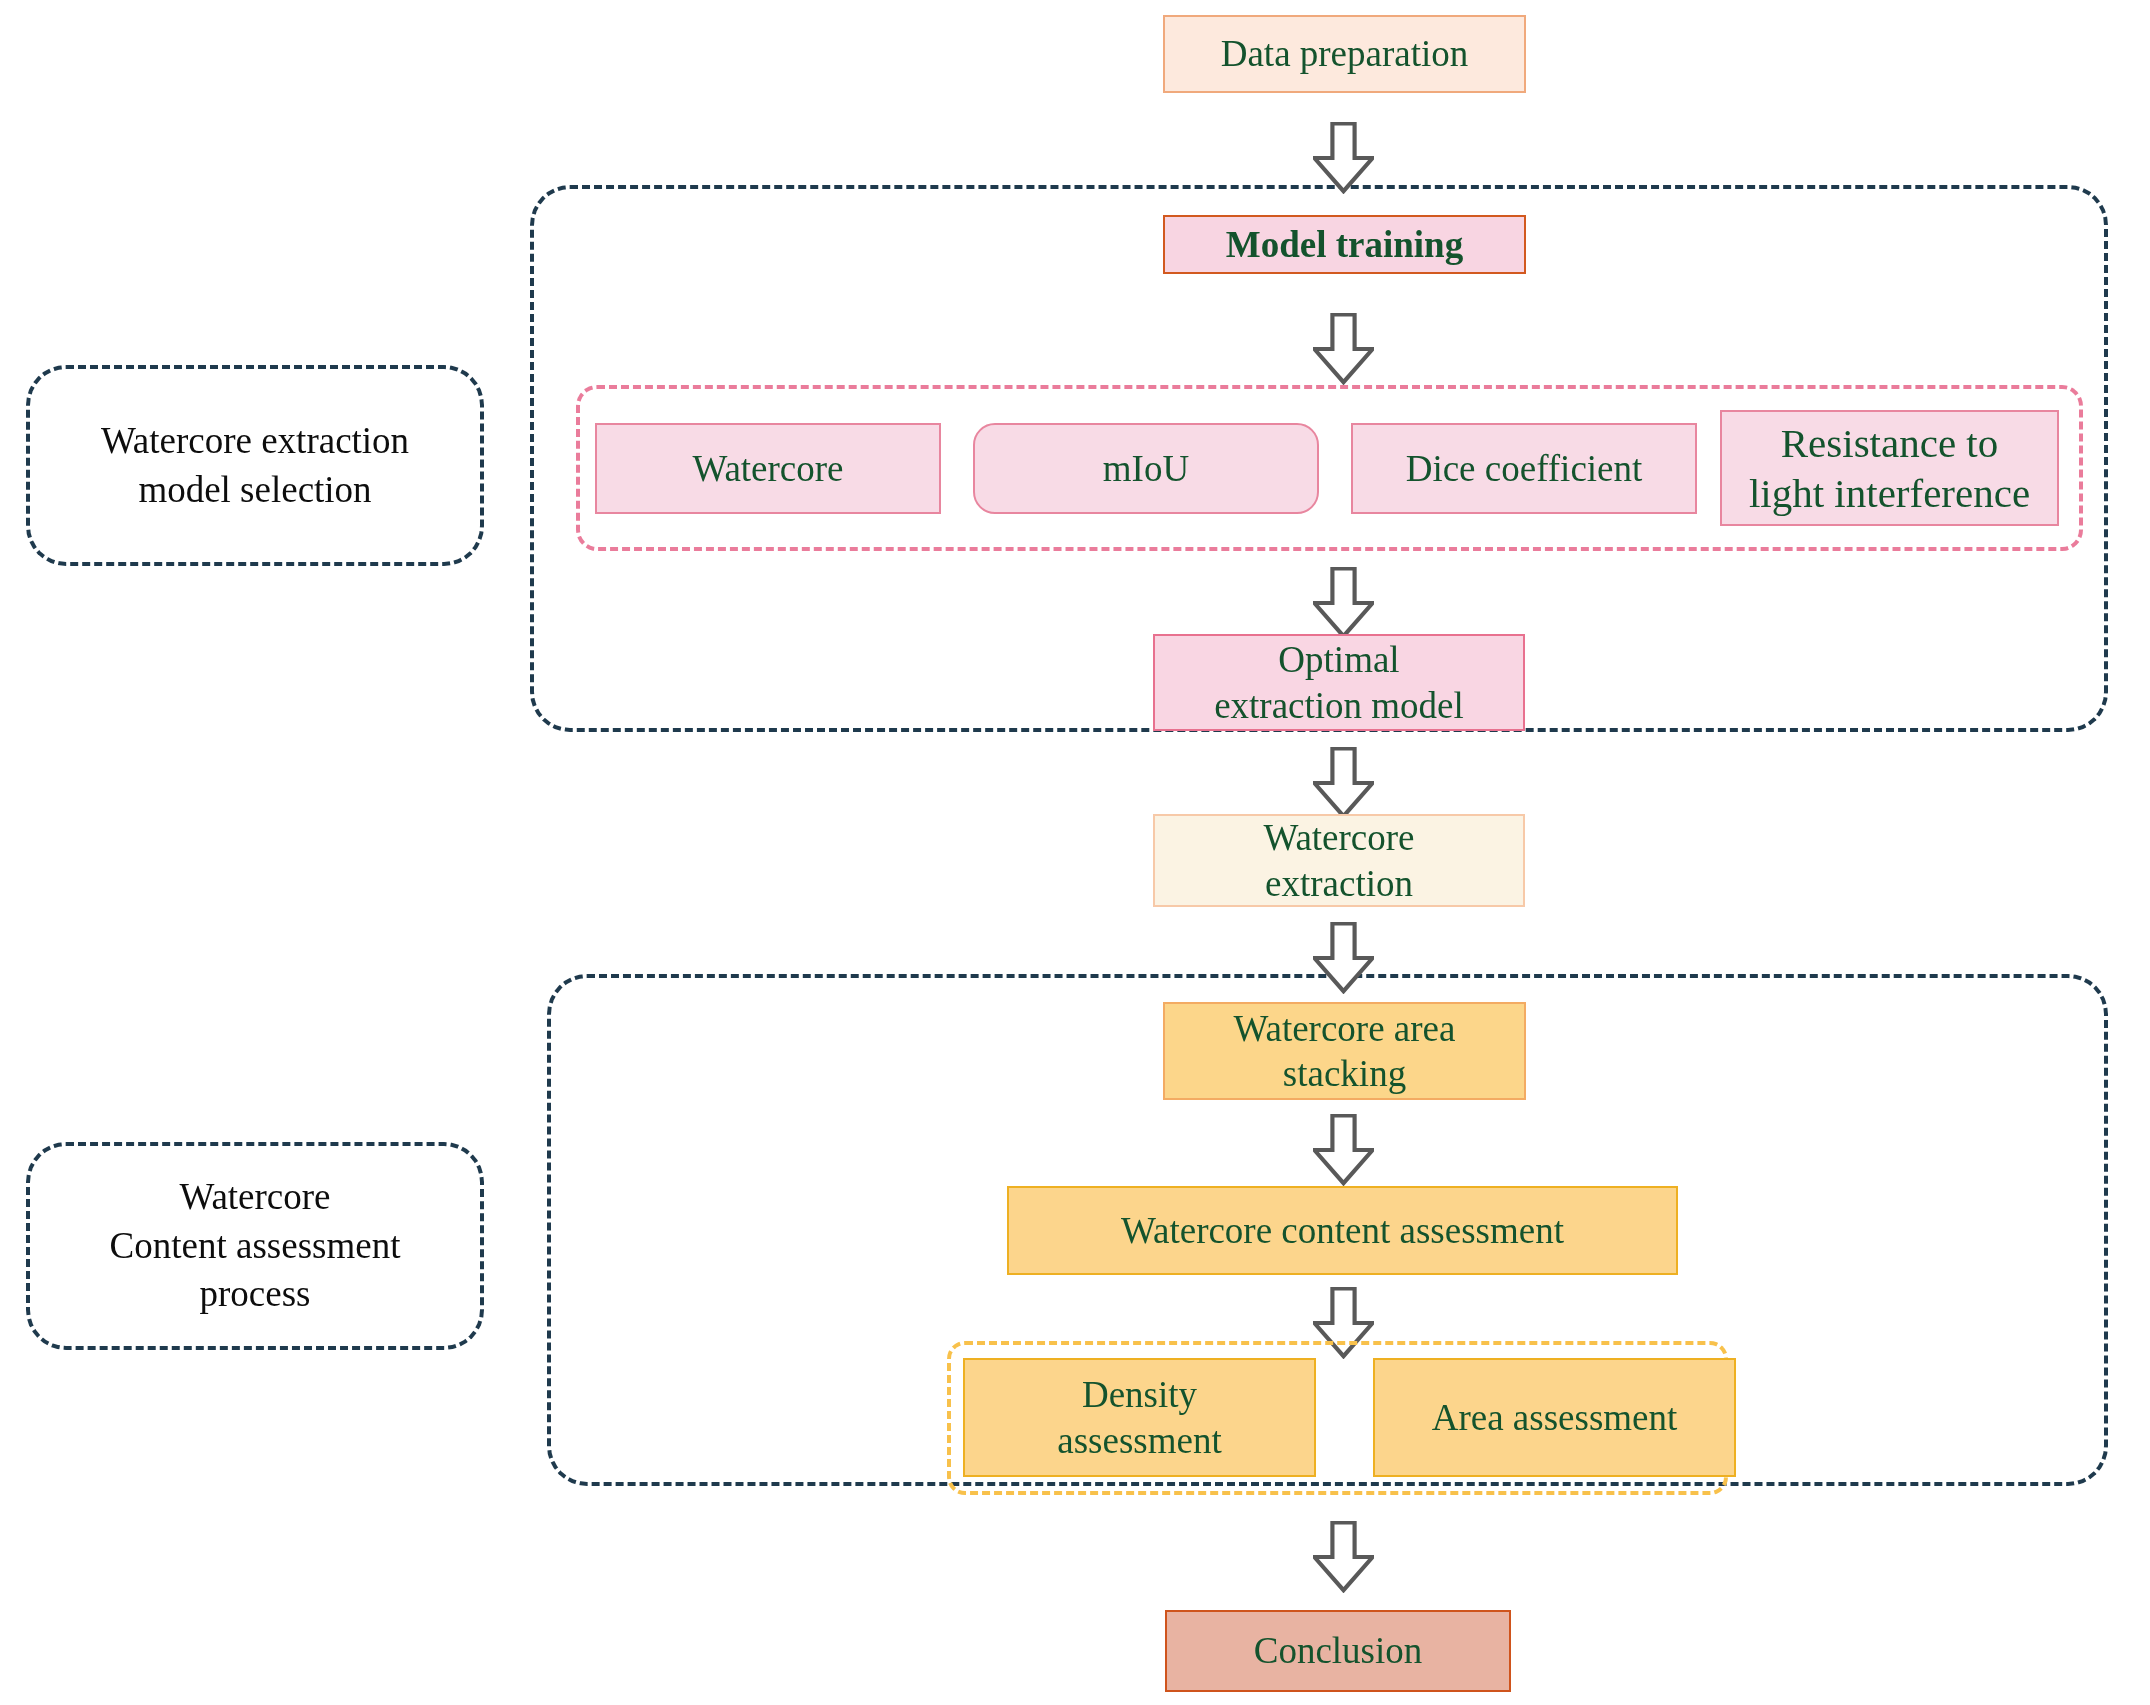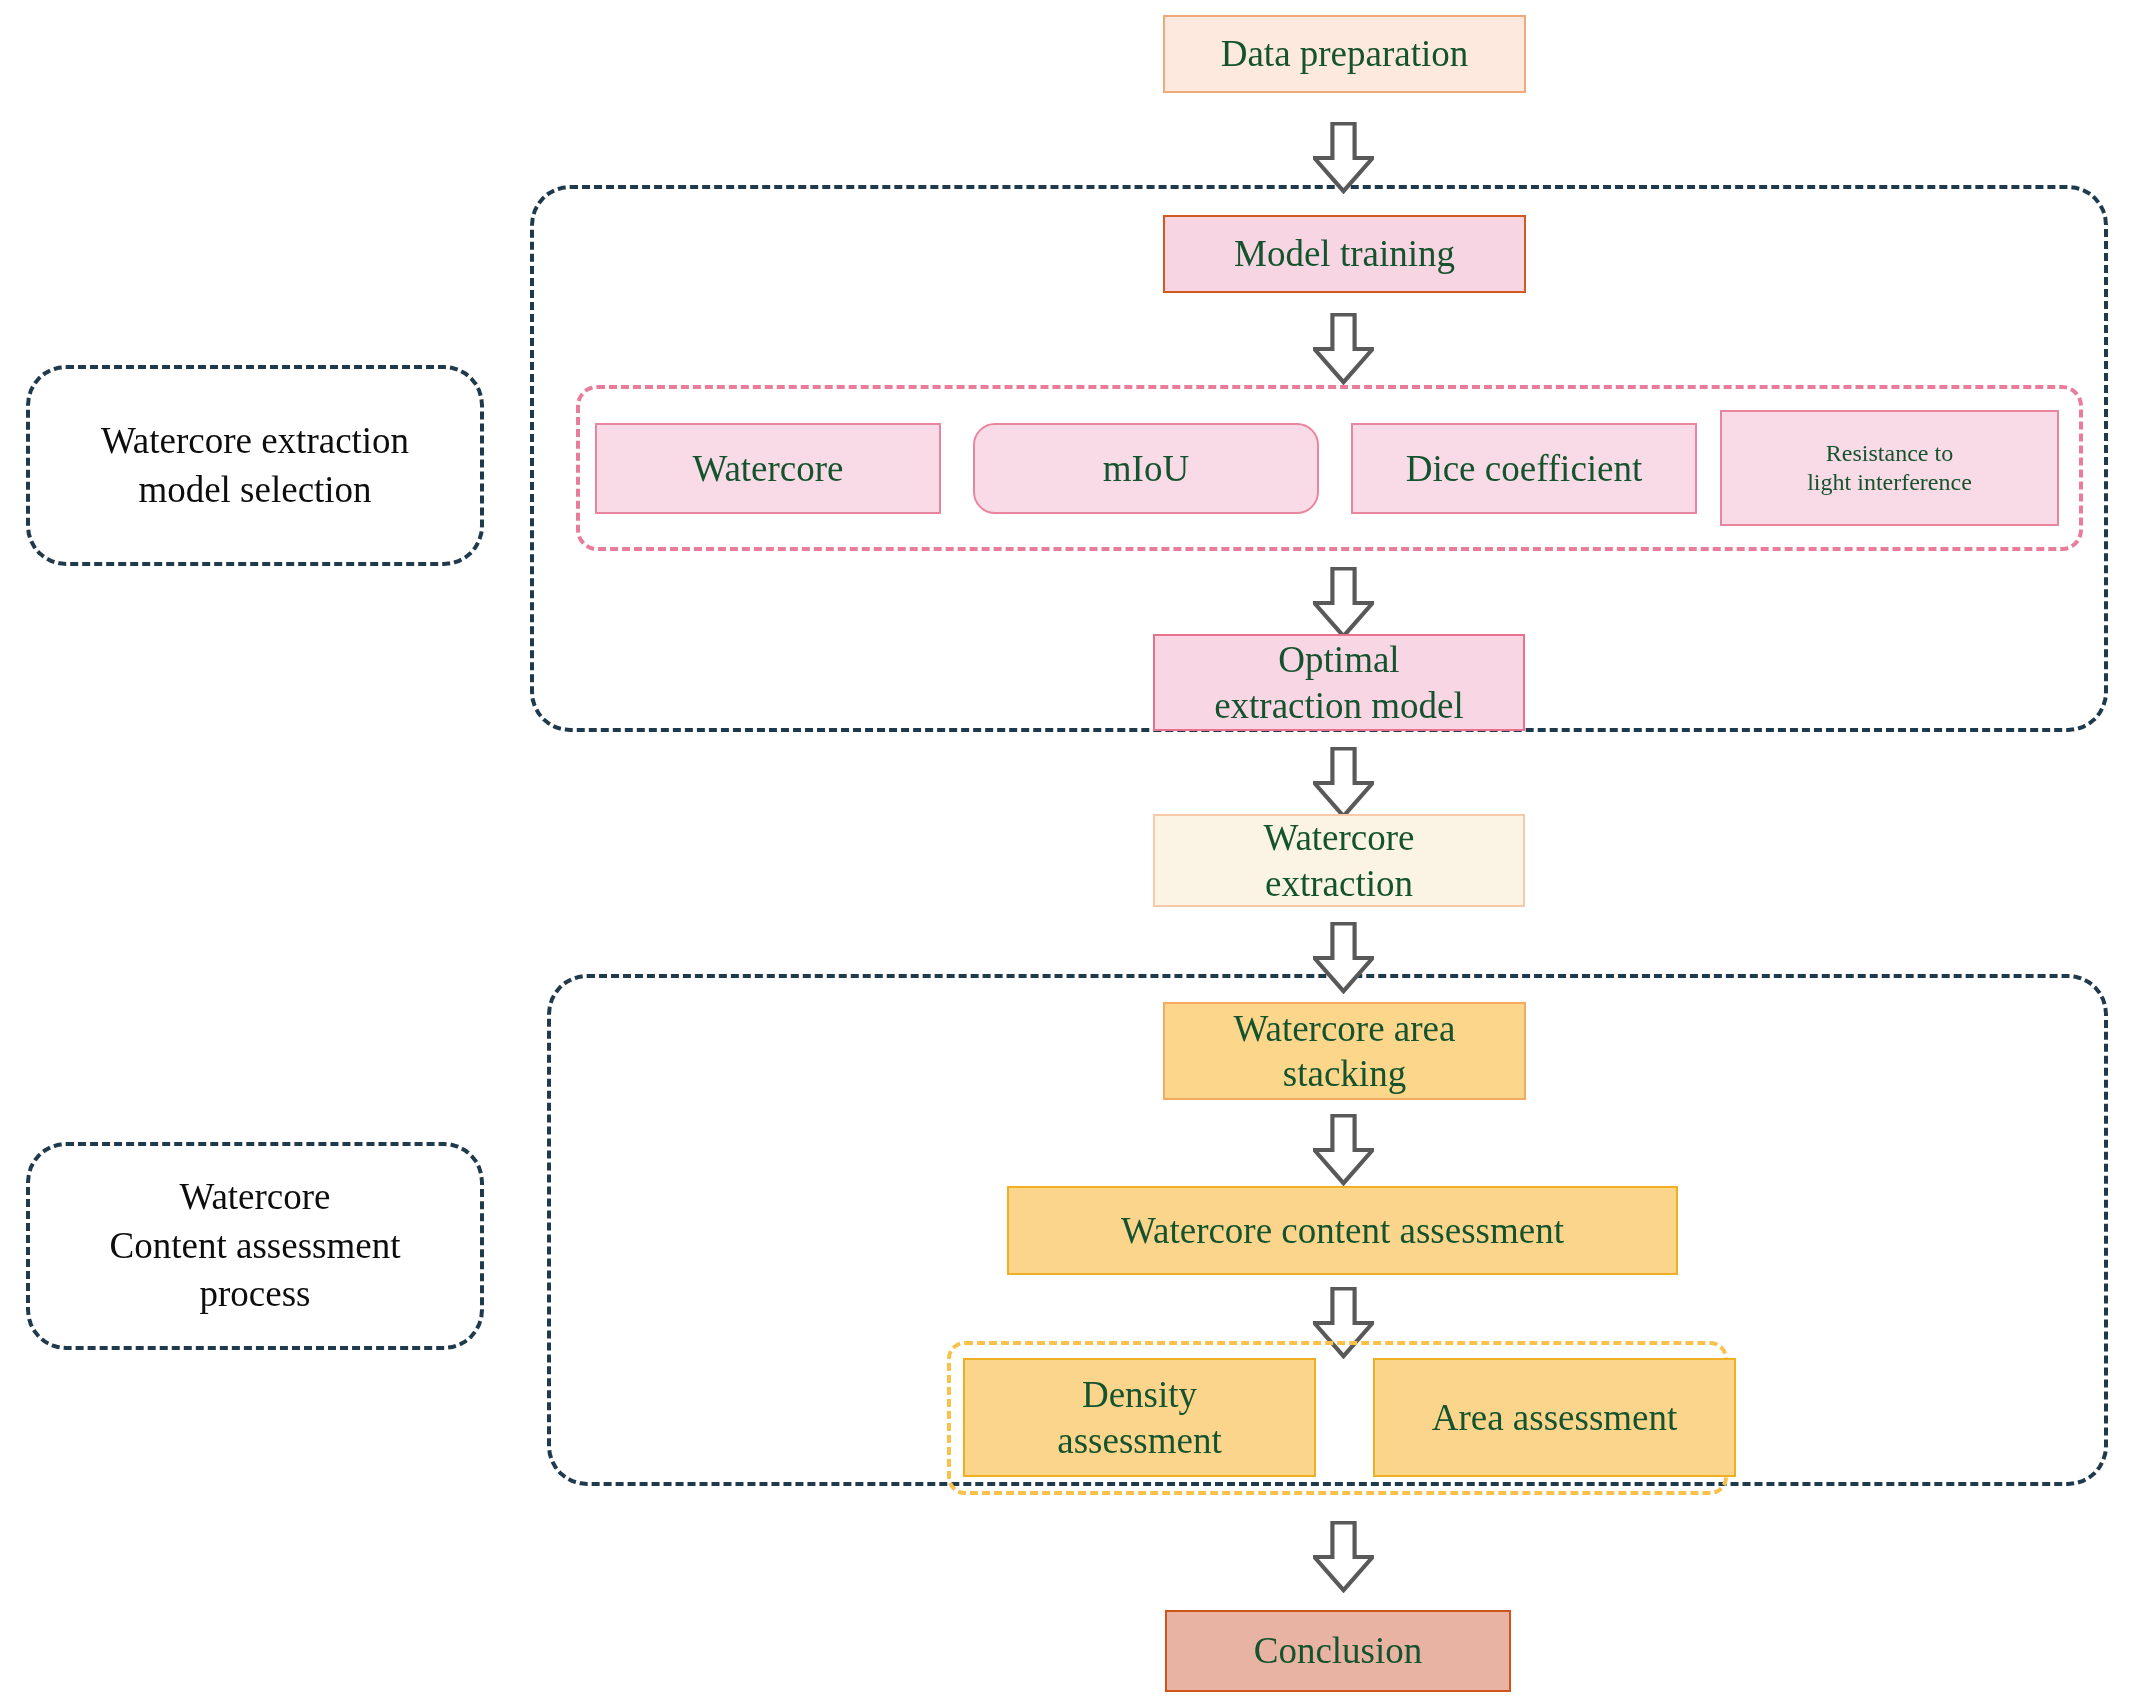--- a/index.html
+++ b/index.html
@@ -108,37 +108,37 @@
 process</div>
 
   <div class="node box box-peach" style="left:1163px; top:15px; width:363px; height:78px;">Data preparation</div>
 
   <div class="arrow" style="left:1313px; top:122px;">
     <svg viewBox="0 0 88 104" preserveAspectRatio="none">
       <polygon points="28,2 60,2 60,52 86,52 44,100 2,52 28,52" fill="#ffffff" stroke="#595959" stroke-width="6" stroke-linejoin="miter"></polygon>
     </svg>
   </div>
 
-  <div class="node box box-pink-strong" style="left:1163px; top:215px; width:363px; height:78px;">Model training</div>
+  <div class="node box box-pink-strong" style="left:1163px; top:215px; width:363px; height:59px;font-weight:bold;">Model training</div>
 
   <div class="arrow" style="left:1313px; top:313px;">
     <svg viewBox="0 0 88 104" preserveAspectRatio="none">
       <polygon points="28,2 60,2 60,52 86,52 44,100 2,52 28,52" fill="#ffffff" stroke="#595959" stroke-width="6" stroke-linejoin="miter"></polygon>
     </svg>
   </div>
 
   <div class="group group-pink" style="left:576px; top:385px; width:1507px; height:166px;"></div>
 
   <div class="node box box-pink" style="left:595px; top:423px; width:346px; height:91px;">Watercore</div>
 
   <div class="node box box-pink" style="left:973px; top:423px; width:346px; height:91px;border-radius:22px;">mIoU</div>
 
   <div class="node box box-pink" style="left:1351px; top:423px; width:346px; height:91px;">Dice coefficient</div>
 
-  <div class="node box box-pink" style="left:1720px; top:410px; width:339px; height:116px; font-size:24px;">Resistance to
+  <div class="node box box-pink" style="left:1720px; top:410px; width:339px; height:116px; font-size:41px;">Resistance to
 light interference</div>
 
   <div class="arrow" style="left:1313px; top:567px;">
     <svg viewBox="0 0 88 104" preserveAspectRatio="none">
       <polygon points="28,2 60,2 60,52 86,52 44,100 2,52 28,52" fill="#ffffff" stroke="#595959" stroke-width="6" stroke-linejoin="miter"></polygon>
     </svg>
   </div>
 
   <div class="node box box-pink2" style="left:1153px; top:634px; width:372px; height:97px;">Optimal
 extraction model</div>

